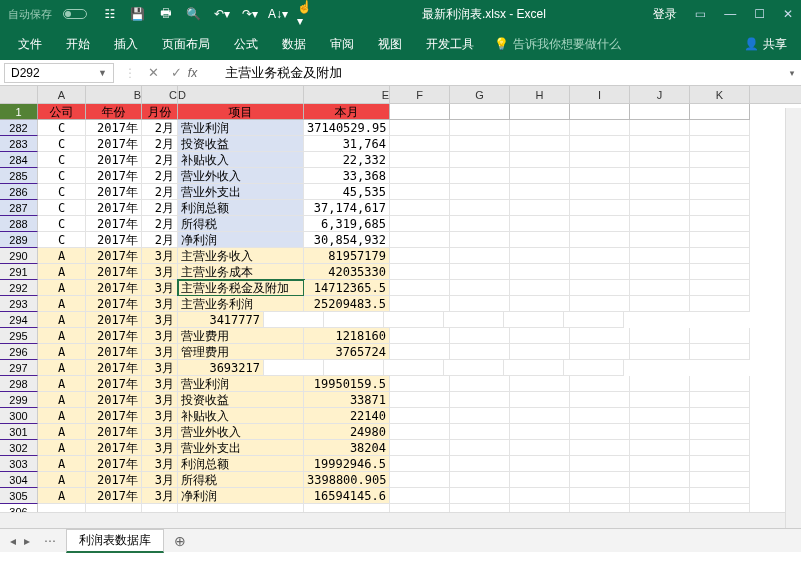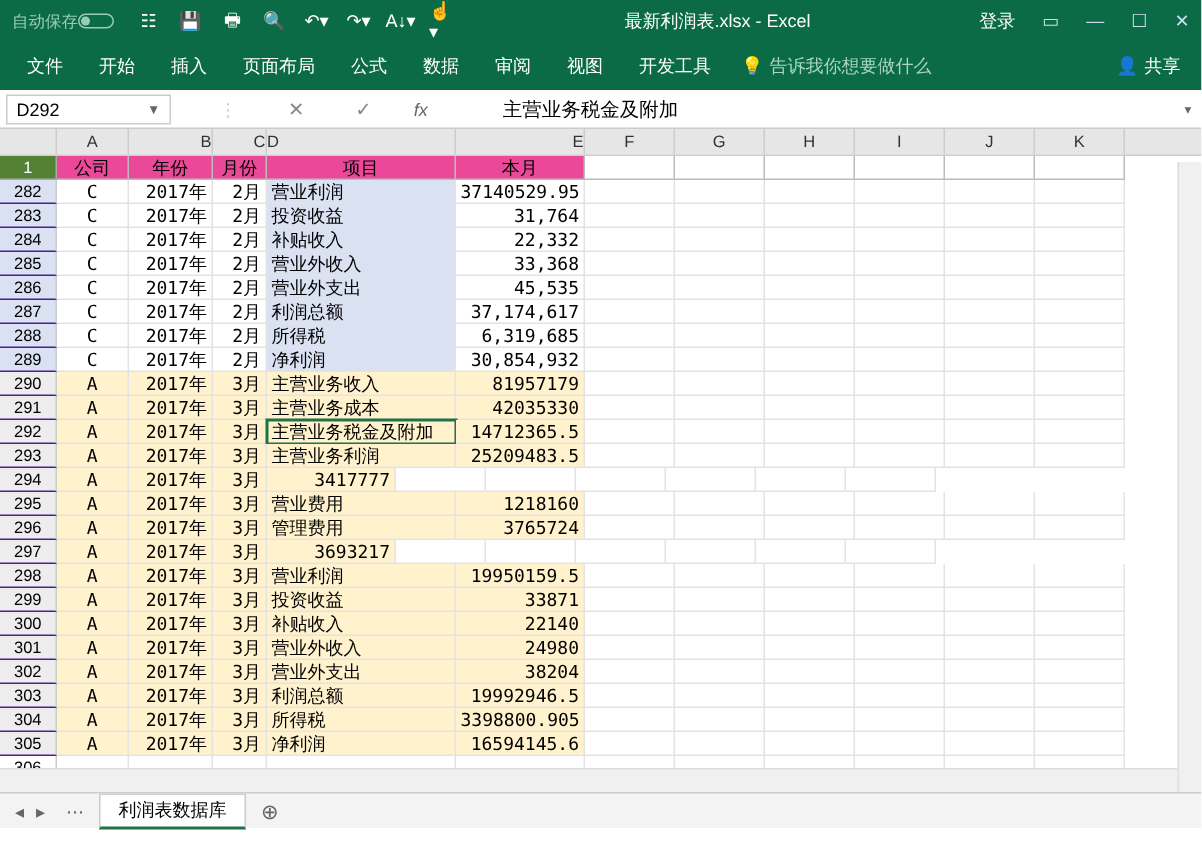--- a/index.html
+++ b/index.html
@@ -1,46 +1,46 @@
 <!DOCTYPE html>
 <html><head>
 <meta charset="utf-8">
 <style>
 * { margin: 0; padding: 0; box-sizing: border-box; }
 body { font-family: "Microsoft YaHei", "SimSun", sans-serif; font-size: 12px; background: #fff; width: 801px; height: 570px; overflow: hidden; position: relative; }
 .titlebar { background: #0b6b47; height: 28px; display: flex; align-items: center; color: #cde; padding: 0 8px; }
-.titlebar .autosave { color: #9acbb6; font-size: 11px; display: flex; align-items: center; gap: 0; }
+.titlebar .autosave { color: #9acbb6; font-size: 11px; display: flex; align-items: center; gap: 11px; }
 .titlebar .qat { display: flex; align-items: center; gap: 10px; margin-left: 14px; }
 .qat-btn { width: 18px; height: 18px; color: #fff; cursor: pointer; display: flex; align-items: center; justify-content: center; }
 .titlebar .doc { flex: 1; text-align: center; color: #fff; font-size: 12px; }
 .titlebar .wincontrols { display: flex; gap: 18px; color: #cde; }
 .ribbon { background: #0b6b47; height: 32px; display: flex; align-items: center; padding: 0 6px; }
 .ribbon-tab { color: #fff; padding: 4px 12px; font-size: 12px; cursor: pointer; }
 .ribbon-tab.file { background: #0b6b47; }
 .tellme { color: #a8d6c2; margin-left: 8px; display: flex; align-items: center; gap: 4px; font-size: 12px; }
 .share { margin-left: auto; color: #fff; display: flex; align-items: center; gap: 4px; padding: 2px 8px; }
 .cursor-ptr { position: absolute; left: 774px; top: 60px; font-size: 16px; color: #fff; pointer-events: none; z-index: 100; }
-.namebox-row { height: 26px; border-bottom: 1px solid #ccc; background: #fff; display: flex; align-items: center; gap: 22px; }
+.namebox-row { height: 26px; border-bottom: 1px solid #ccc; background: #fff; display: flex; align-items: center; }
 .namebox { width: 110px; border: 1px solid #ccc; margin: 2px 4px; height: 20px; display: flex; align-items: center; padding: 0 6px; font-size: 12px; justify-content: space-between; }
 .namebox-dd { color: #666; font-size: 9px; }
 .fx-sep { color: #ccc; margin: 0 6px; }
 .fx-btn { color: #888; margin: 0 6px; font-size: 13px; }
 .fx-label { font-style: italic; color: #666; margin-right: 24px; }
 .formula-bar { flex: 1; font-size: 13px; padding-left: 4px; }
 .fb-expand { width: 18px; color: #666; font-size: 9px; text-align: center; }
 .grid { position: relative; }
 .col-headers { display: flex; height: 18px; background: #e6e6e6; border-bottom: 1px solid #ccc; }
 .selall { width: 38px; border-right: 1px solid #ccc; background: #e6e6e6; }
 .ch { border-right: 1px solid #ccc; text-align: center; font-size: 11px; color: #333; background: #e6e6e6; line-height: 18px; }
 .body { height: 422px; overflow: hidden; }
 .row { display: flex; height: 16px; }
 .rh { width: 38px; text-align: center; font-size: 11px; line-height: 16px; border-right: 1px solid #ccc; border-bottom: 1px solid #4c1d95; }
 .cell { border-right: 1px solid #e3e3e3; border-bottom: 1px solid #e3e3e3; font-size: 12px; line-height: 16px; padding: 0 3px; white-space: nowrap; overflow: hidden; font-family: "SimSun", monospace; }
 .hdr-row .rh { background: #548235; color: #fff; border-right: 1px solid #aaa; border-bottom: 1px solid #aaa; }
-.hdr-row .cell { background: #ec4899; text-align: center; font-weight: normal; border-right: 1px solid #bbb; border-bottom: 1px solid #bbb; }
+.hdr-row .cell { background: #ef4444; text-align: center; font-weight: normal; border-right: 1px solid #bbb; border-bottom: 1px solid #bbb; }
 .rh.blue { background: #d9e1f2; }
 .rh.pale { background: #ededed; }
 .cell.blue { background: #d9e1f2; }
 .cell.white { background: #fff; }
 .cell.pale { background: #fff2cc; }
 .col-A { width: 48px; text-align: center; }
 .col-B { width: 56px; text-align: right; }
 .col-C { width: 36px; text-align: right; }
 .col-D { width: 126px; text-align: left; }
 .col-E { width: 86px; text-align: right; }

